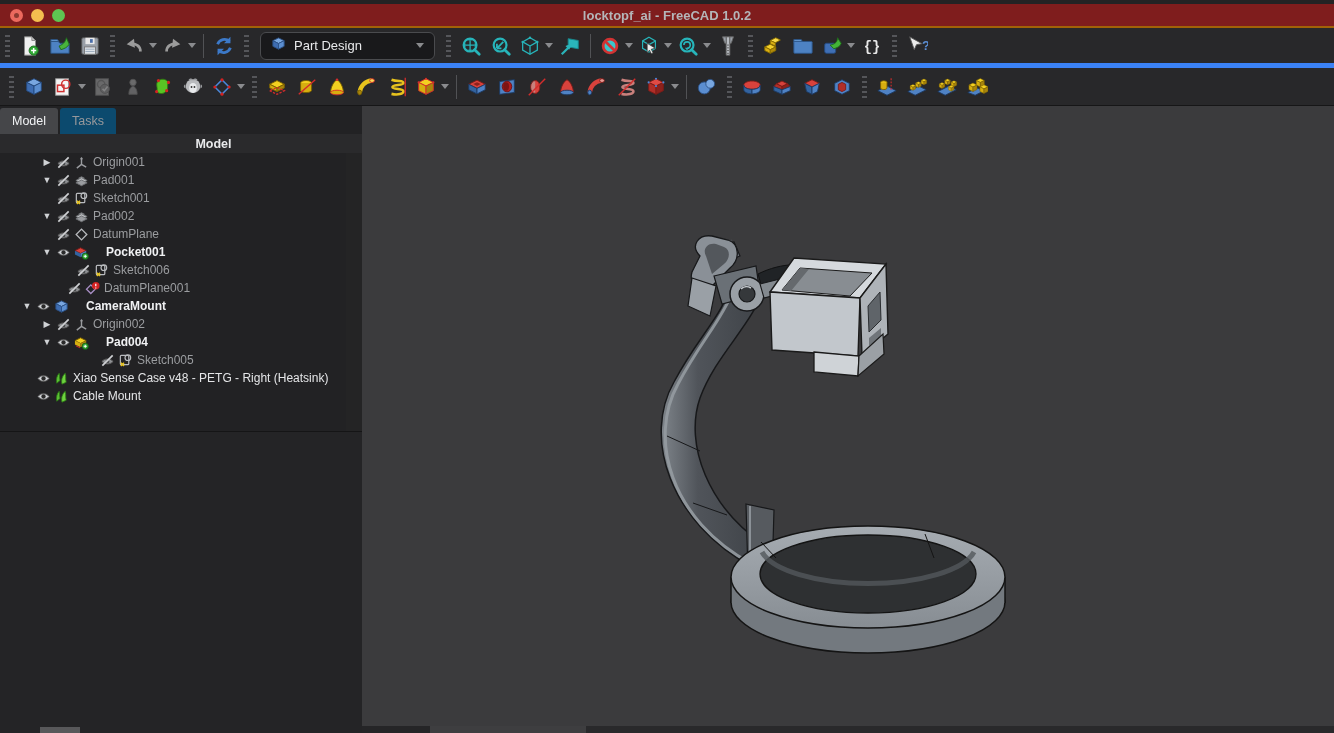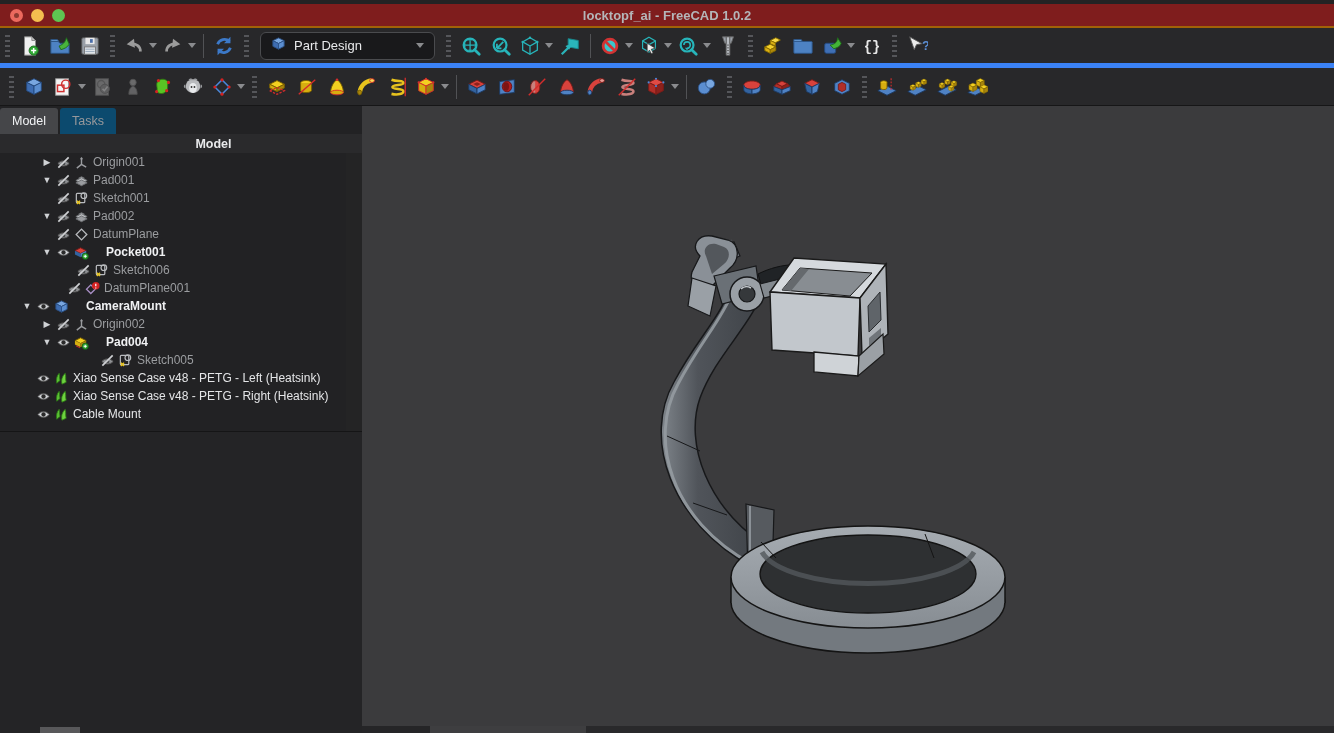--- a/index.html
+++ b/index.html
@@ -855,36 +855,20 @@
               <path d="M2 8c3.2-4.2 8.8-4.2 12 0-3.2 4.2-8.8 4.2-12 0z" fill="#cfd1d4" stroke="#4a4a4a"></path>
               <circle cx="8" cy="8" r="2.3" fill="#2a2a2a"></circle>
             </svg>
           </span>
           <span class="ticon">
             <svg width="15" height="15" viewBox="0 0 16 16">
               <path d="M3 13C2 9 3 5 5.5 2.5c1 3 0 4.5 1 7.5z" fill="#5abf35" stroke="#2c7a14" stroke-width="0.9"></path>
               <path d="M8.5 14c-1-4 0-8.5 3.5-11.5 1 3 0 6 1 9.5z" fill="#6ed23f" stroke="#2c7a14" stroke-width="0.9"></path>
             </svg>
           </span>
-          <span class="tlabel on ">Xiao Sense Case v48 - PETG - Left (Heatsink)</span>
-        </div>
-        <div class="trow" style="padding-left: 20px;">
-          <span class="arrow"></span>
-          <span class="eye">
-            <svg width="15" height="15" viewBox="0 0 16 16">
-              <path d="M2 8c3.2-4.2 8.8-4.2 12 0-3.2 4.2-8.8 4.2-12 0z" fill="#cfd1d4" stroke="#4a4a4a"></path>
-              <circle cx="8" cy="8" r="2.3" fill="#2a2a2a"></circle>
-            </svg>
-          </span>
-          <span class="ticon">
-            <svg width="15" height="15" viewBox="0 0 16 16">
-              <path d="M3 13C2 9 3 5 5.5 2.5c1 3 0 4.5 1 7.5z" fill="#5abf35" stroke="#2c7a14" stroke-width="0.9"></path>
-              <path d="M8.5 14c-1-4 0-8.5 3.5-11.5 1 3 0 6 1 9.5z" fill="#6ed23f" stroke="#2c7a14" stroke-width="0.9"></path>
-            </svg>
-          </span>
           <span class="tlabel on ">Xiao Sense Case v48 - PETG - Right (Heatsink)</span>
         </div>
         <div class="trow" style="padding-left: 20px;">
           <span class="arrow"></span>
           <span class="eye">
             <svg width="15" height="15" viewBox="0 0 16 16">
               <path d="M2 8c3.2-4.2 8.8-4.2 12 0-3.2 4.2-8.8 4.2-12 0z" fill="#cfd1d4" stroke="#4a4a4a"></path>
               <circle cx="8" cy="8" r="2.3" fill="#2a2a2a"></circle>
             </svg>
           </span>

